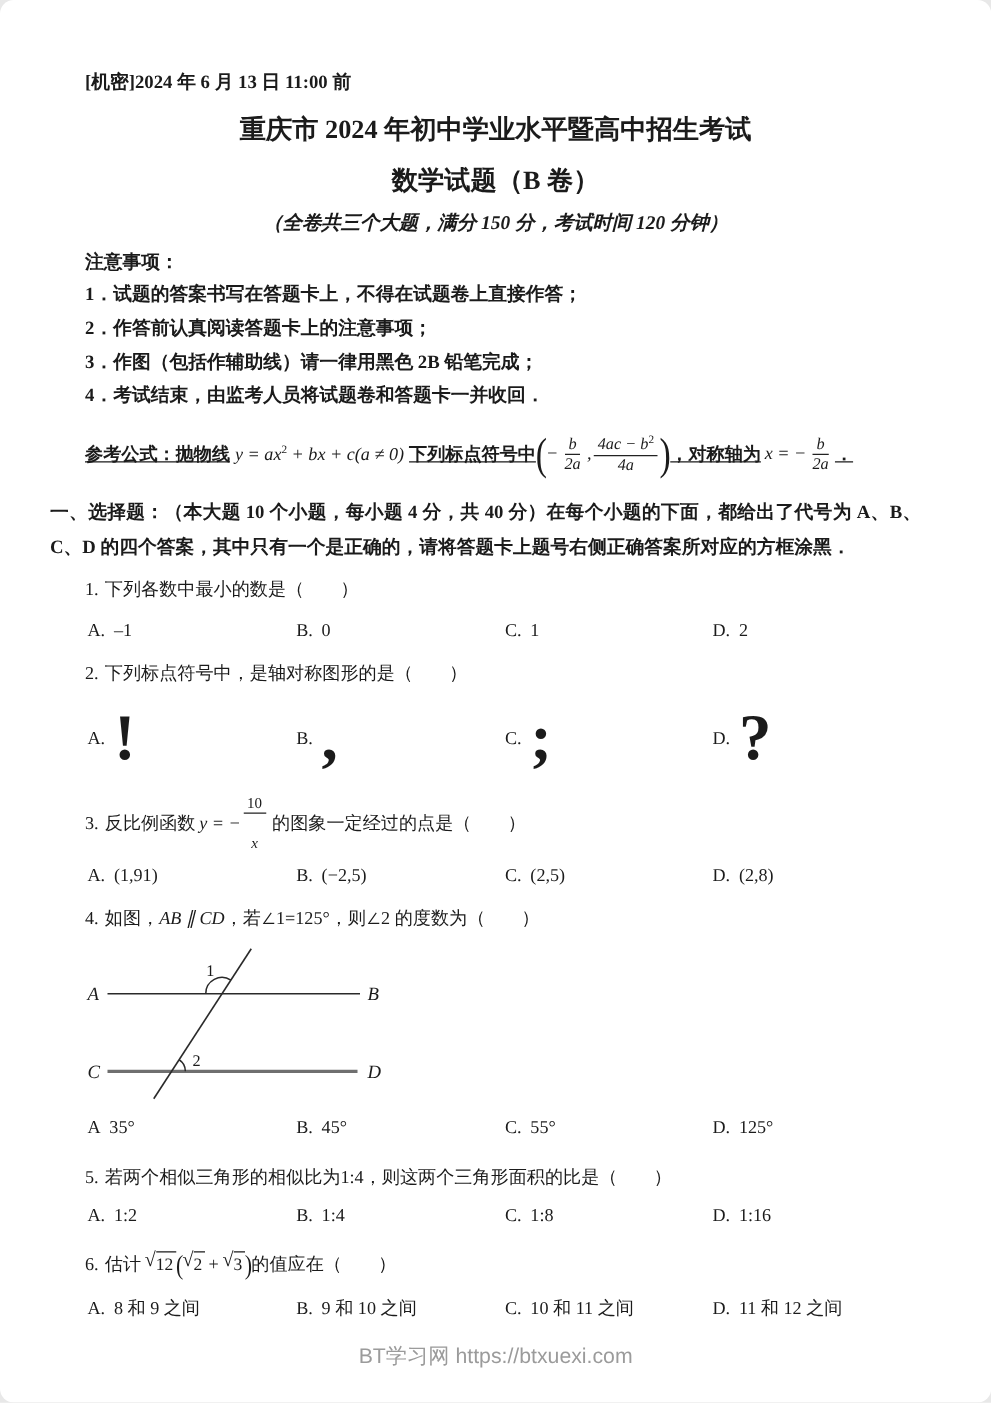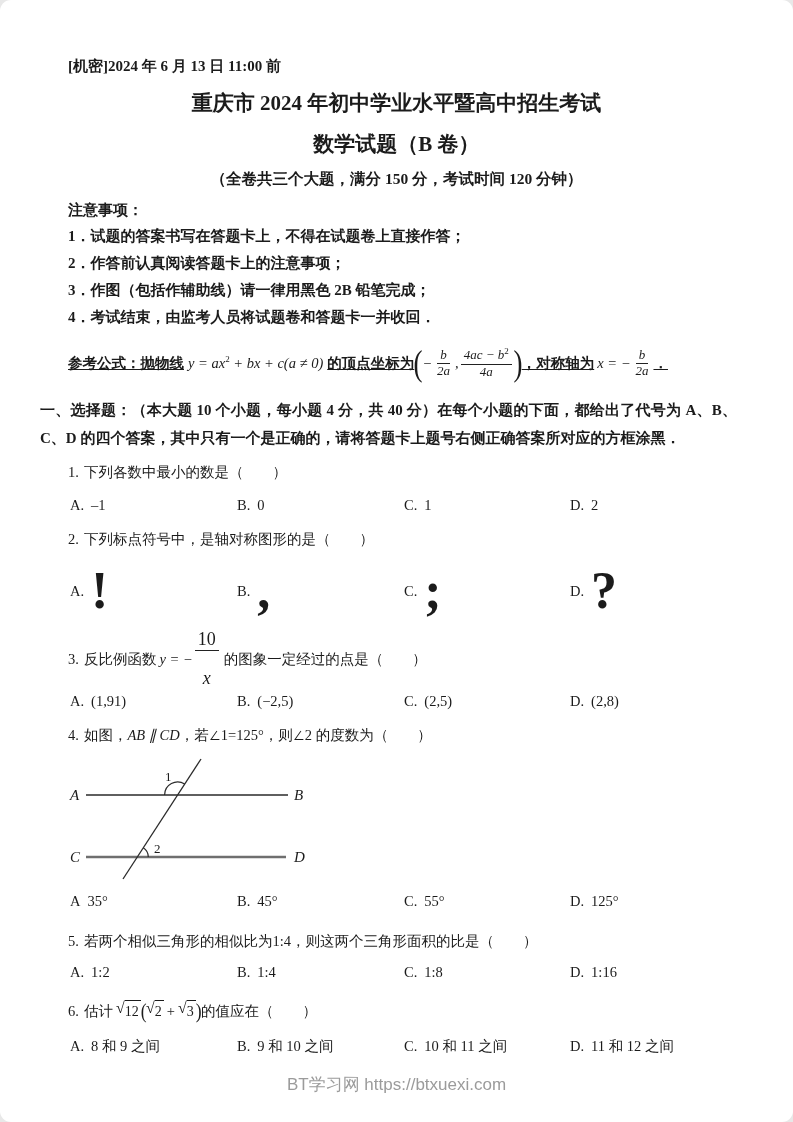--- a/index.html
+++ b/index.html
@@ -13,21 +13,21 @@
     font-family:"Liberation Serif", serif;
     overflow:hidden;
     border-radius:11px;
   }
   .confidential {
     padding:54px 0 0 68px;
     font-weight:bold; font-size:15px; line-height:24px;
   }
   .title   { text-align:center; margin-top:11px; font-size:21px; font-weight:bold; line-height:28px; }
   .subtitle{ text-align:center; margin-top:13px; font-size:21px; font-weight:bold; line-height:28px; }
-  .meta    { text-align:center; margin-top:10px; font-size:15.5px; font-weight:bold; line-height:22px; }
+  .meta    { text-align:center; margin-top:10px; font-size:15.5px; font-weight:bold; line-height:22px;font-style:italic; }
   .notes-title { margin:7px 0 0 68px; font-weight:bold; font-size:15px; line-height:26px; }
   .note-line   { margin-left:68px; margin-right:56px; font-weight:bold; font-size:15px; line-height:27px; }
   
   .formula-row {
     margin:4px 56px 0 68px;
     display:flex; align-items:center; flex-wrap:nowrap;
     font-size:14.5px; height:56px; font-weight:bold;
   }
   .formula-row .zh { font-weight:bold;text-decoration:underline; }
   .mi { font-style:italic; font-weight:normal; font-family:"Liberation Serif", serif; }
@@ -81,21 +81,21 @@
   <div class="note-line">1．试题的答案书写在答题卡上，不得在试题卷上直接作答；</div>
   <div class="note-line">2．作答前认真阅读答题卡上的注意事项；</div>
   <div class="note-line">3．作图（包括作辅助线）请一律用黑色 2B 铅笔完成；</div>
   <div class="note-line">4．考试结束，由监考人员将试题卷和答题卡一并收回．</div>
 
   <div class="formula-row">
     <span class="zh">参考公式：抛物线</span>
     <span class="gap" style="width:4px"></span>
     <span class="mi"><span>y = ax</span><sup class="msup">2</sup><span> + bx + c</span><span>(a ≠ 0)</span></span>
     <span class="gap" style="width:4px"></span>
-    <span class="zh">的顶点坐标为</span>
+    <span class="zh">下列标点符号中</span>
     <span class="bigp">(</span>
     <span class="mi">−</span>
     <span class="frac">
         <span class="num mi">b</span>
         <span class="den mi">2a</span>
       </span>
     <span class="mi">,</span>
     <span class="frac">
         <span class="num mi"><span>4ac − b</span><sup class="msup">2</sup></span>
         <span class="den mi">4a</span>
@@ -160,21 +160,21 @@
         <span class="mark">?</span>
       </span>
   </div>
 
   <div class="q" style="margin-top:8px;height:44px;">
     <span>3.</span>
     <span class="gap"></span>
     <span>反比例函数</span>
     <span class="gap" style="width:3px"></span>
     <span class="mi">y = −</span>
-    <span class="frac" style="font-size:18px;gap:17px;">
+    <span class="frac" style="font-size:12px;gap:17px;">
         <span class="num">10</span>
         <span class="den mi">x</span>
       </span>
     <span class="gap" style="width:3px"></span>
     <span>的图象一定经过的点是（　　）</span>
   </div>
   <div class="opts" style="margin-top:10px;">
     <span class="opt">
         <span class="olabel">A.</span>
         <span>(1,91)</span>

